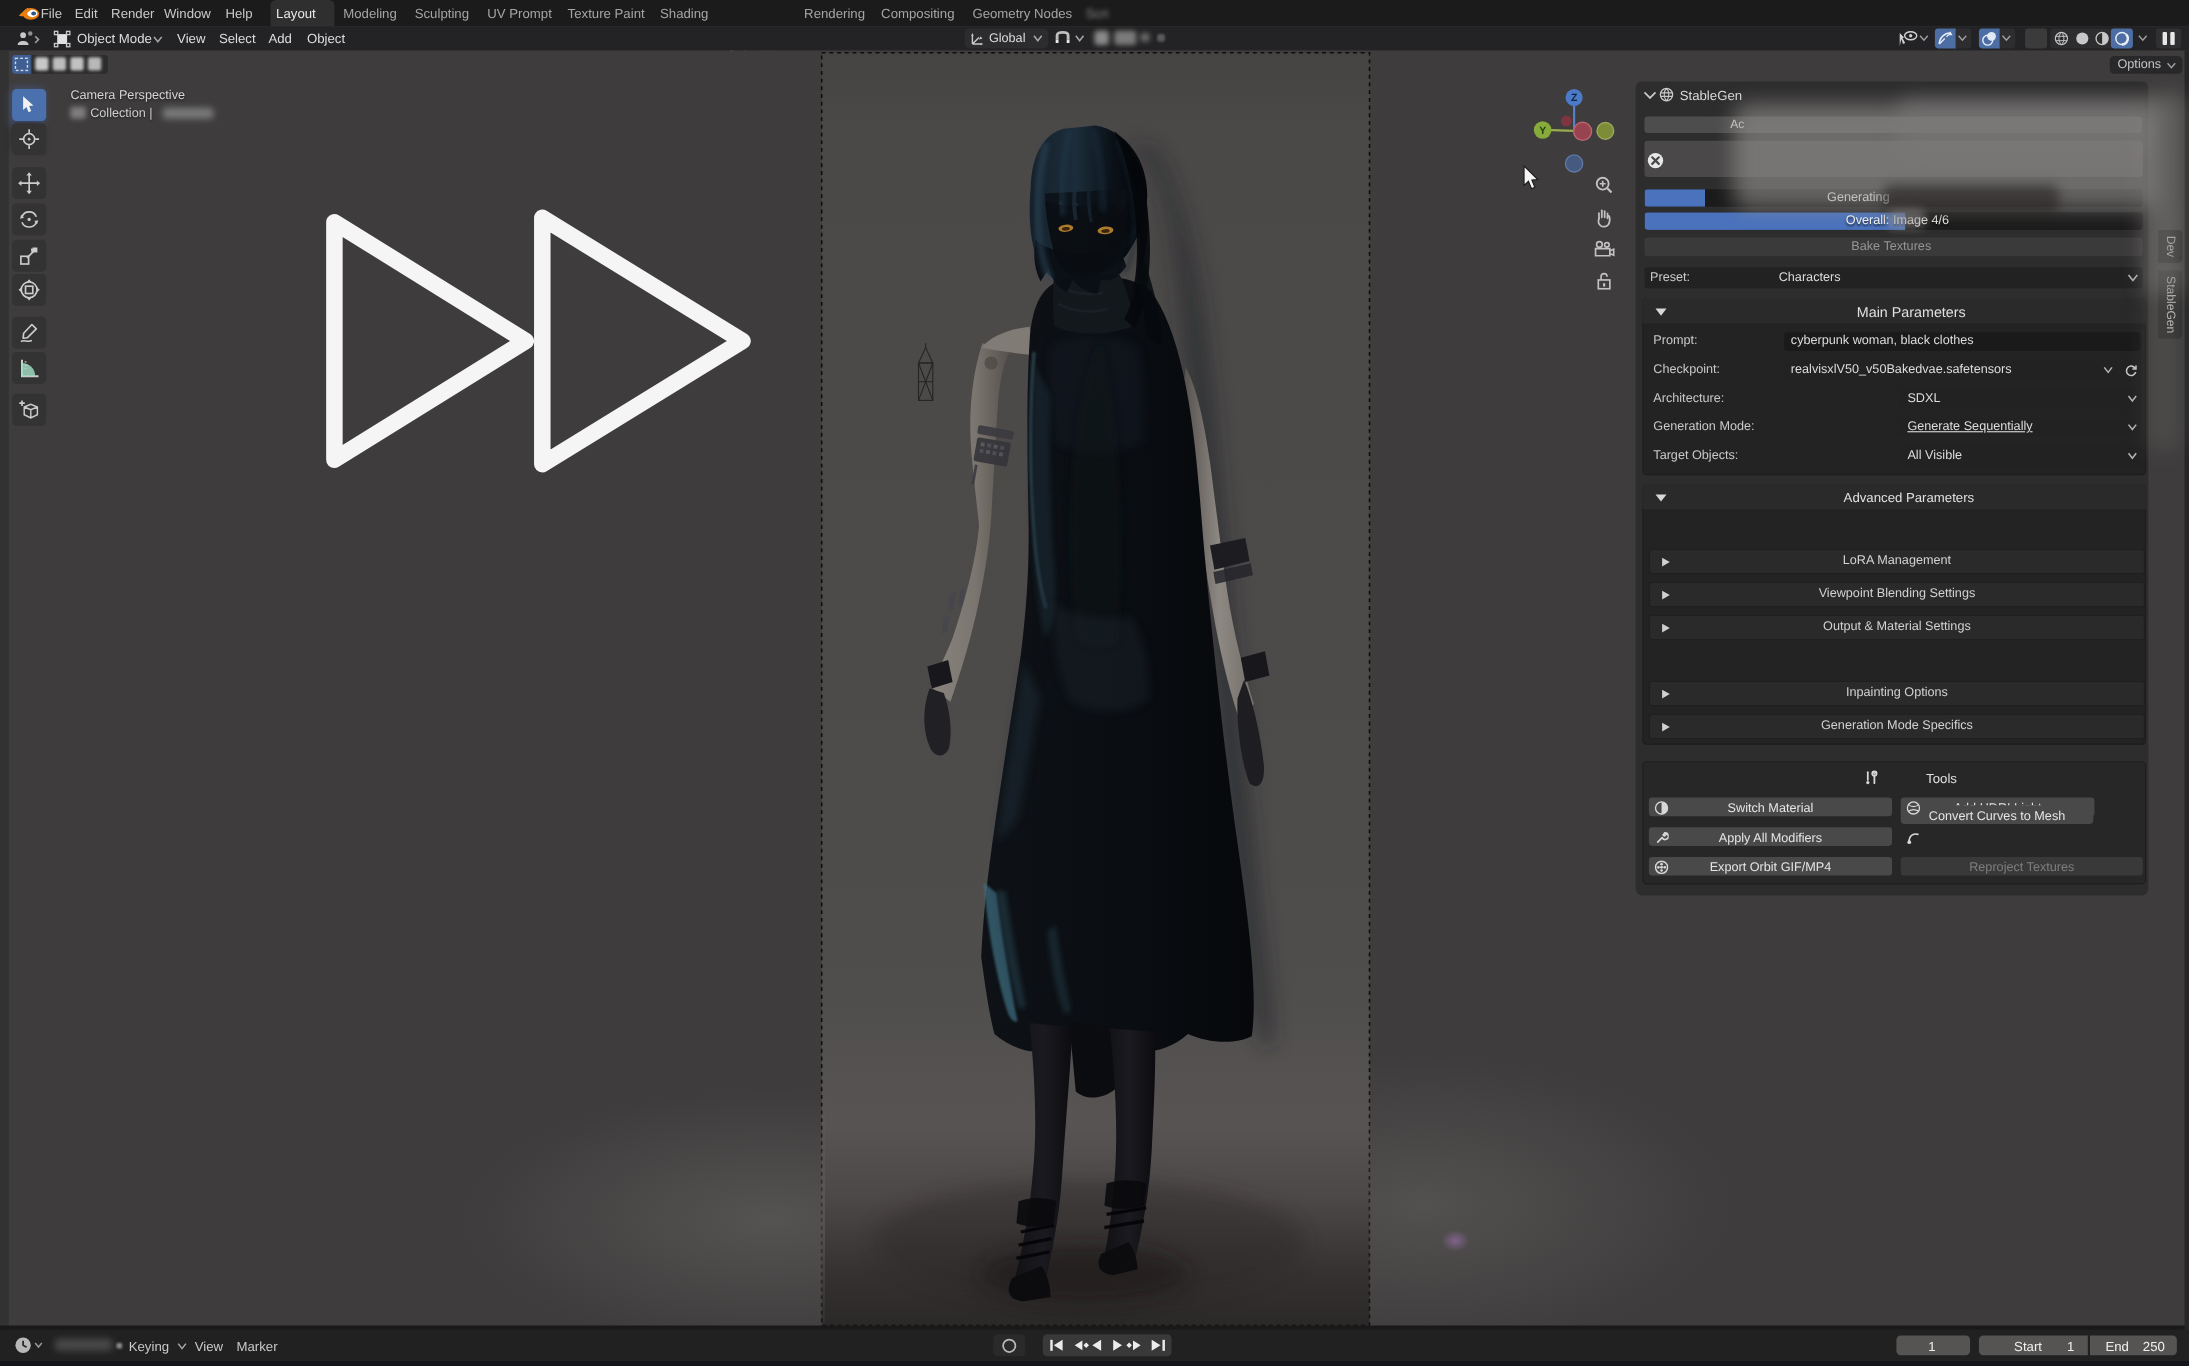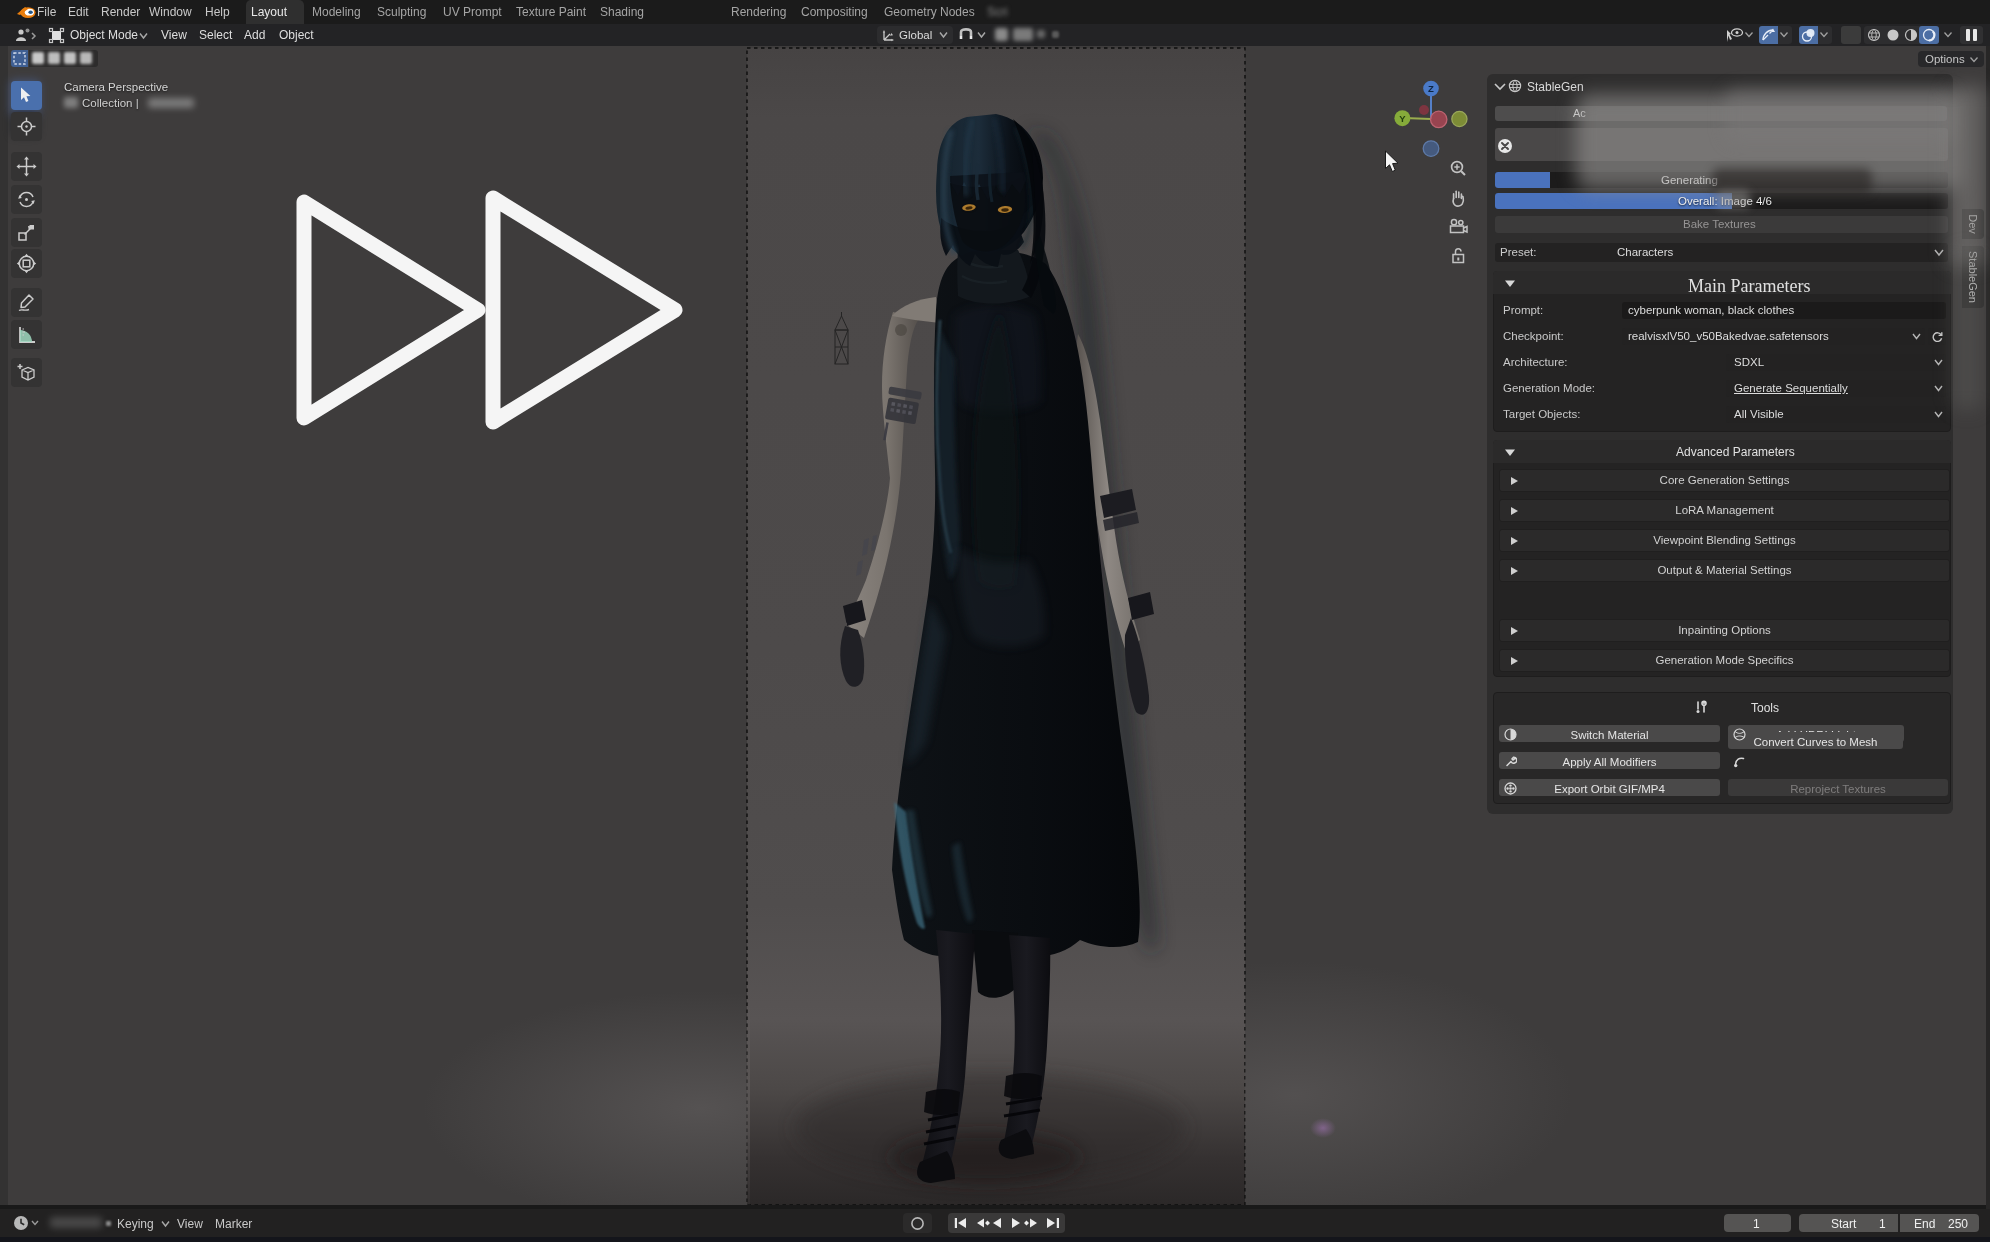--- a/index.html
+++ b/index.html
@@ -490,21 +490,21 @@
   <div class="abs txt" style="left:1617px;top:246px;font-size:11.5px;color:#dddddd;">Characters</div>
   <svg class="abs" style="left:1933px;top:248px;" width="12" height="9" viewBox="0 0 12 9">
       <path d="M2 2 L6 7 L10 2" fill="none" stroke="#b5b5b5" stroke-width="1.5"></path>
     </svg>
 
   <div class="abs" style="left:1493px;top:271px;width:458px;height:161px;background:#242323;border:1px solid #1e1d1d;border-radius:4px;"></div>
   <div class="abs" style="left:1493px;top:271px;width:458px;height:23px;background:#2b2a2a;border-radius:4px 4px 0 0;"></div>
   <svg class="abs" style="left:1504px;top:279px;" width="12" height="9" viewBox="0 0 12 9">
       <path d="M1 1.5 L11 1.5 L6 8 Z" fill="#d8d8d8"></path>
     </svg>
-  <div class="abs txt" style="left:1688px;top:276px;font-size:18px;color:#e0e0e0;font-family:Liberation Serif, serif;">Main Parameters</div>
+  <div class="abs txt" style="left:1688px;top:276px;font-size:13px;color:#e0e0e0;">Main Parameters</div>
 
   <div class="abs txt" style="left:1503px;top:304px;font-size:11.5px;color:#c9c9c9;">Prompt:</div>
   <div class="abs" style="left:1622px;top:302px;width:324px;height:17px;background:#1b1a1a;border-radius:3px;"></div>
   <div class="abs txt" style="left:1628px;top:304px;font-size:11.5px;color:#dddddd;">cyberpunk woman, black clothes</div>
 
   <div class="abs txt" style="left:1503px;top:330px;font-size:11.5px;color:#c9c9c9;">Checkpoint:</div>
   <div class="abs" style="left:1622px;top:328px;width:303px;height:17px;background:#232222;border-radius:3px;"></div>
   <div class="abs txt" style="left:1628px;top:330px;font-size:11.5px;color:#dddddd;">realvisxlV50_v50Bakedvae.safetensors</div>
   <svg class="abs" style="left:1911px;top:332px;" width="11" height="9" viewBox="0 0 11 9">
       <path d="M2 2 L5.5 6.5 L9 2" fill="none" stroke="#b5b5b5" stroke-width="1.4"></path>
@@ -536,21 +536,20 @@
       <path d="M2 2 L5.5 6.5 L9 2" fill="none" stroke="#b5b5b5" stroke-width="1.4"></path>
     </svg>
 
   <div class="abs" style="left:1493px;top:440px;width:458px;height:237px;background:#242323;border:1px solid #1e1d1d;border-radius:4px;"></div>
   <div class="abs" style="left:1493px;top:440px;width:458px;height:23px;background:#2b2a2a;border-radius:4px 4px 0 0;"></div>
   <svg class="abs" style="left:1504px;top:448px;" width="12" height="9" viewBox="0 0 12 9">
       <path d="M1 1.5 L11 1.5 L6 8 Z" fill="#d8d8d8"></path>
     </svg>
   <div class="abs txt" style="left:1676px;top:445px;font-size:12px;color:#e0e0e0;">Advanced Parameters</div>
 
-  <div class="abs subrow" style="top:469px;"><span>Core Generation Settings</span></div>
   <div class="abs subrow" style="top:499px;"><span>LoRA Management</span></div>
   <div class="abs subrow" style="top:529px;"><span>Viewpoint Blending Settings</span></div>
   <div class="abs subrow" style="top:559px;"><span>Output &amp; Material Settings</span></div>
   <div class="abs subrow" style="top:619px;"><span>Inpainting Options</span></div>
   <div class="abs subrow" style="top:649px;"><span>Generation Mode Specifics</span></div>
 
   <div class="abs" style="left:1493px;top:692px;width:458px;height:112px;background:#282727;border:1px solid #1e1d1d;border-radius:4px;"></div>
   <svg class="abs" style="left:1694px;top:700px;" width="14" height="14" viewBox="0 0 14 14">
     <g stroke="#d8d8d8" stroke-width="1.6" fill="none" stroke-linecap="round">
       <path d="M4 2 L4 9"></path>

